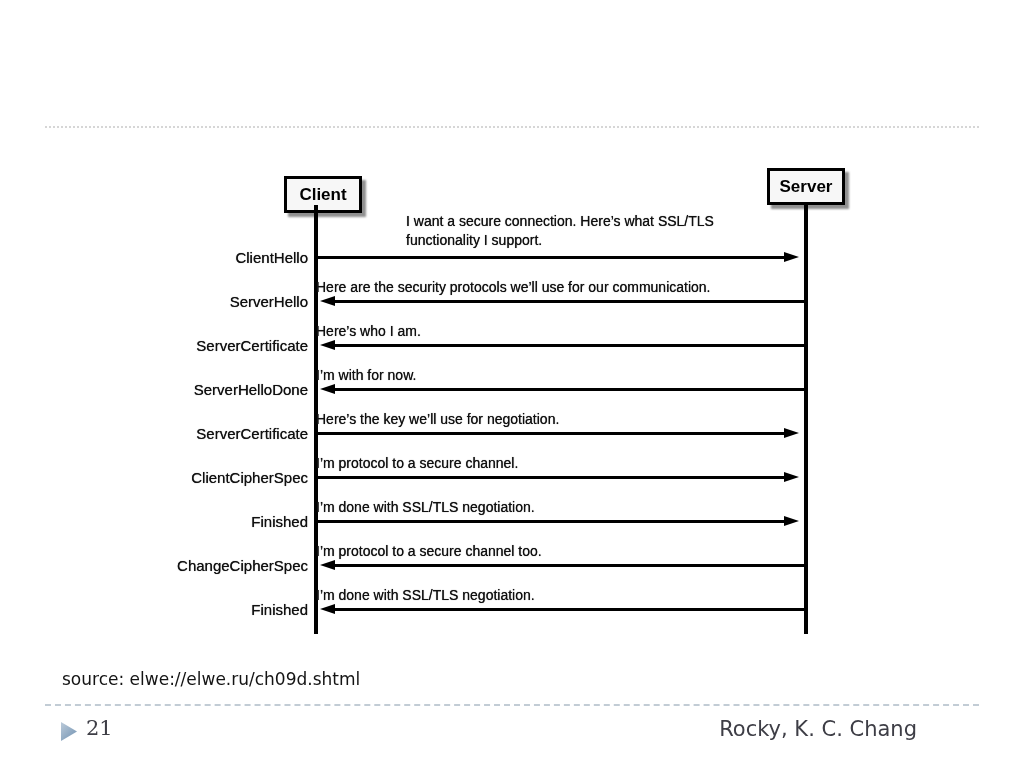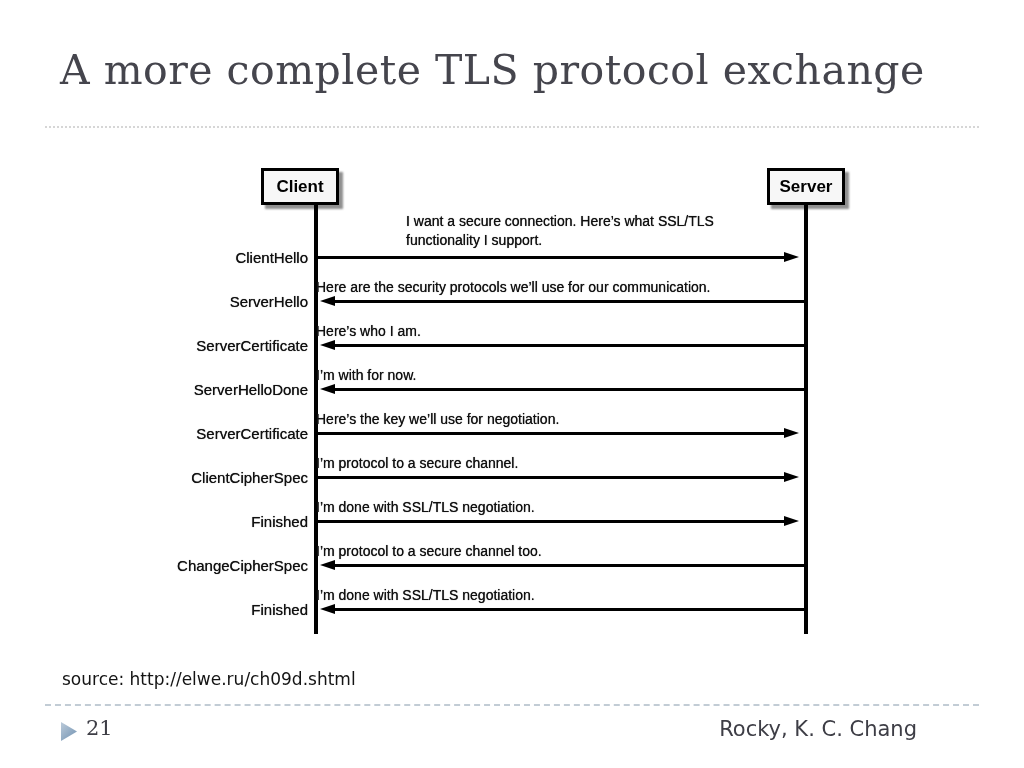--- a/index.html
+++ b/index.html
@@ -47,21 +47,21 @@
     border: 3px solid #000;
     box-sizing: border-box;
     box-shadow: 4px 4px 2px #909090;
     display: flex;
     align-items: center;
     justify-content: center;
     font-size: 17px;
     font-weight: bold;
     color: #000;
   }
-  .actor-box.client { left: 261px; }
+  .actor-box.client { left: 284px; margin-top: 8px; }
   .actor-box.server { left: 767px; }
 
   .lifeline {
     position: absolute;
     top: 205px;
     width: 4px;
     height: 429px;
     background: #000;
   }
   .lifeline.client { left: 314px; }
@@ -168,21 +168,20 @@
     font-size: 21px;
     color: #3e3e46;
     white-space: nowrap;
   }
 </style>
 </head>
 <body>
 
 <div class="slide">
 
-  <div class="slide-title">A more complete TLS protocol exchange</div>
   <div class="title-divider"></div>
 
   <div class="diagram">
 
     <div class="actor-box client">Client</div>
     <div class="actor-box server">Server</div>
 
     <div class="lifeline client"></div>
     <div class="lifeline server"></div>
 
@@ -262,20 +261,20 @@
       <div class="msg-label">Finished</div>
       <div class="msg-text">I’m done with SSL/TLS negotiation.</div>
       <div class="arrow left">
           <span class="shaft"></span>
           <span class="head"></span>
         </div>
     </div>
 
   </div>
 
-  <div class="source-note">source: http://elwe.ru/ch09d.shtml</div>
+  <div class="source-note">source: elwe://elwe.ru/ch09d.shtml</div>
 
   <div class="footer-divider"></div>
   <div class="footer-bullet"></div>
   <div class="page-number">21</div>
   <div class="footer-author">Rocky, K. C. Chang</div>
 
 </div>
 
 </body></html>

